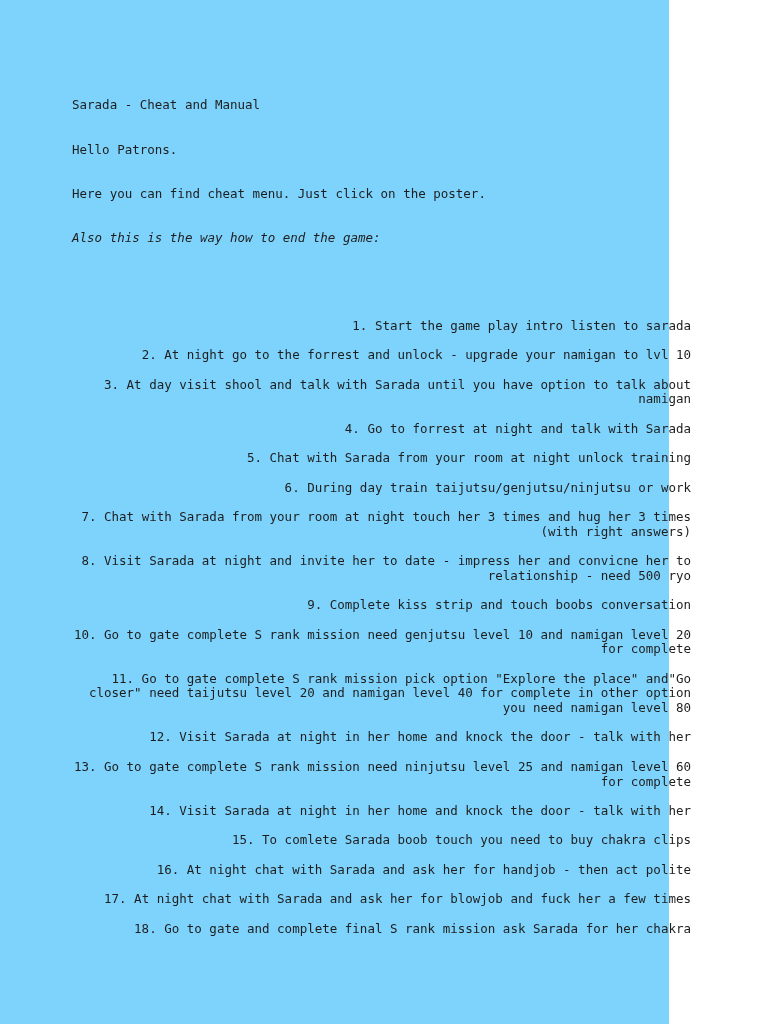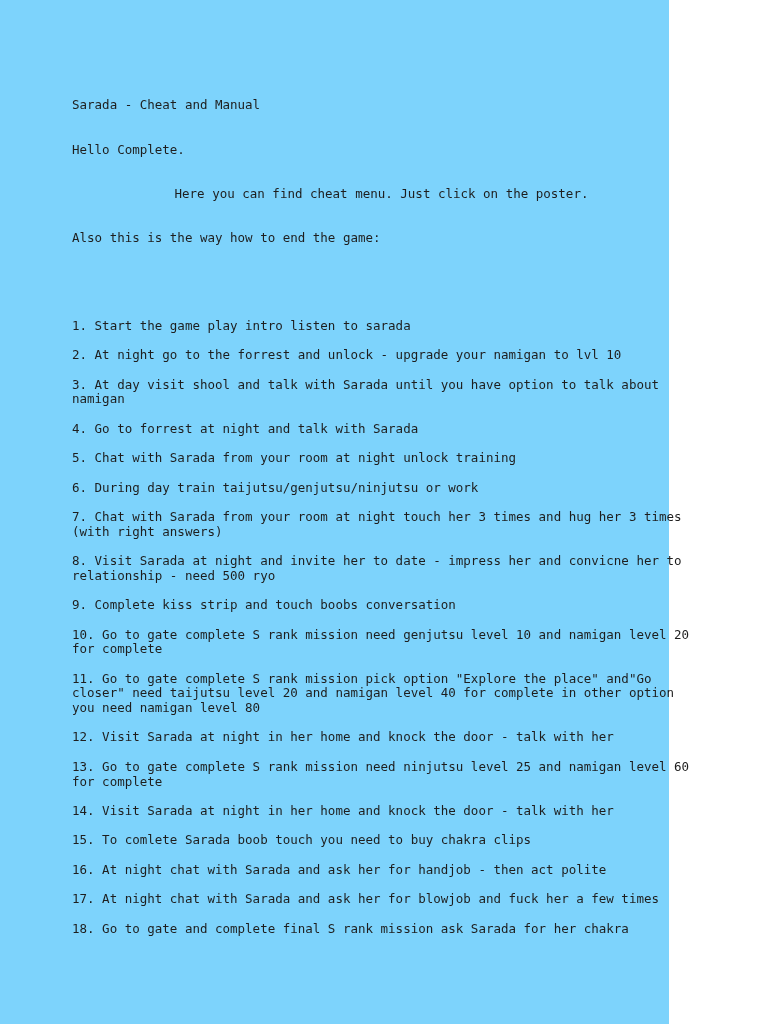--- a/index.html
+++ b/index.html
@@ -29,30 +29,30 @@
     line-height: 14.7px;
     color: #1e1e1e;
     white-space: pre-wrap;
     word-wrap: break-word;
   }
   .doc p {
     margin: 0;
     padding: 0;
   }
   
-  .gap1 { margin-top: 14.7px; text-align: center; }
+  .gap1 { margin-top: 14.7px; }
   
-  .gap3 { margin-top: 44.1px; }
-  #steps p { margin-top: 14.7px; }
+  .gap3 { margin-top: 44.1px; font-style: italic; }
+  #steps p { margin-top: 14.7px; text-align: right; }
   #steps p:first-child { margin-top: 44.1px; }
 </style>
 </head>
 <body>
 
 <div class="page">
   <div class="doc">
     <p>Sarada - Cheat and Manual</p>
-    <p>Hello Complete.</p>
+    <p>Hello Patrons.</p>
     <p class="gap1">Here you can find cheat menu. Just click on the poster.</p>
     <p class="gap3">Also this is the way how to end the game:</p>
     <div id="steps"><p>1. Start the game play intro listen to sarada</p><p>2. At night go to the forrest and unlock - upgrade your namigan to lvl 10</p><p>3. At day visit shool and talk with Sarada until you have option to talk about namigan</p><p>4. Go to forrest at night and talk with Sarada</p><p>5. Chat with Sarada from your room at night unlock training</p><p>6. During day train taijutsu/genjutsu/ninjutsu or work</p><p>7. Chat with Sarada from your room at night touch her 3 times and hug her 3 times (with right answers)</p><p>8. Visit Sarada at night and invite her to date - impress her and convicne her to relationship - need 500 ryo</p><p>9. Complete kiss strip and touch boobs conversation</p><p>10. Go to gate complete S rank mission need genjutsu level 10 and namigan level 20 for complete</p><p>11. Go to gate complete S rank mission pick option "Explore the place" and"Go closer" need taijutsu level 20 and namigan level 40 for complete in other option you need namigan level 80</p><p>12. Visit Sarada at night in her home and knock the door - talk with her</p><p>13. Go to gate complete S rank mission need ninjutsu level 25 and namigan level 60 for complete</p><p>14. Visit Sarada at night in her home and knock the door - talk with her</p><p>15. To comlete Sarada boob touch you need to buy chakra clips</p><p>16. At night chat with Sarada and ask her for handjob - then act polite</p><p>17. At night chat with Sarada and ask her for blowjob and fuck her a few times</p><p>18. Go to gate and complete final S rank mission ask Sarada for her chakra</p></div>
   </div>
 </div>
 
 </body></html>

